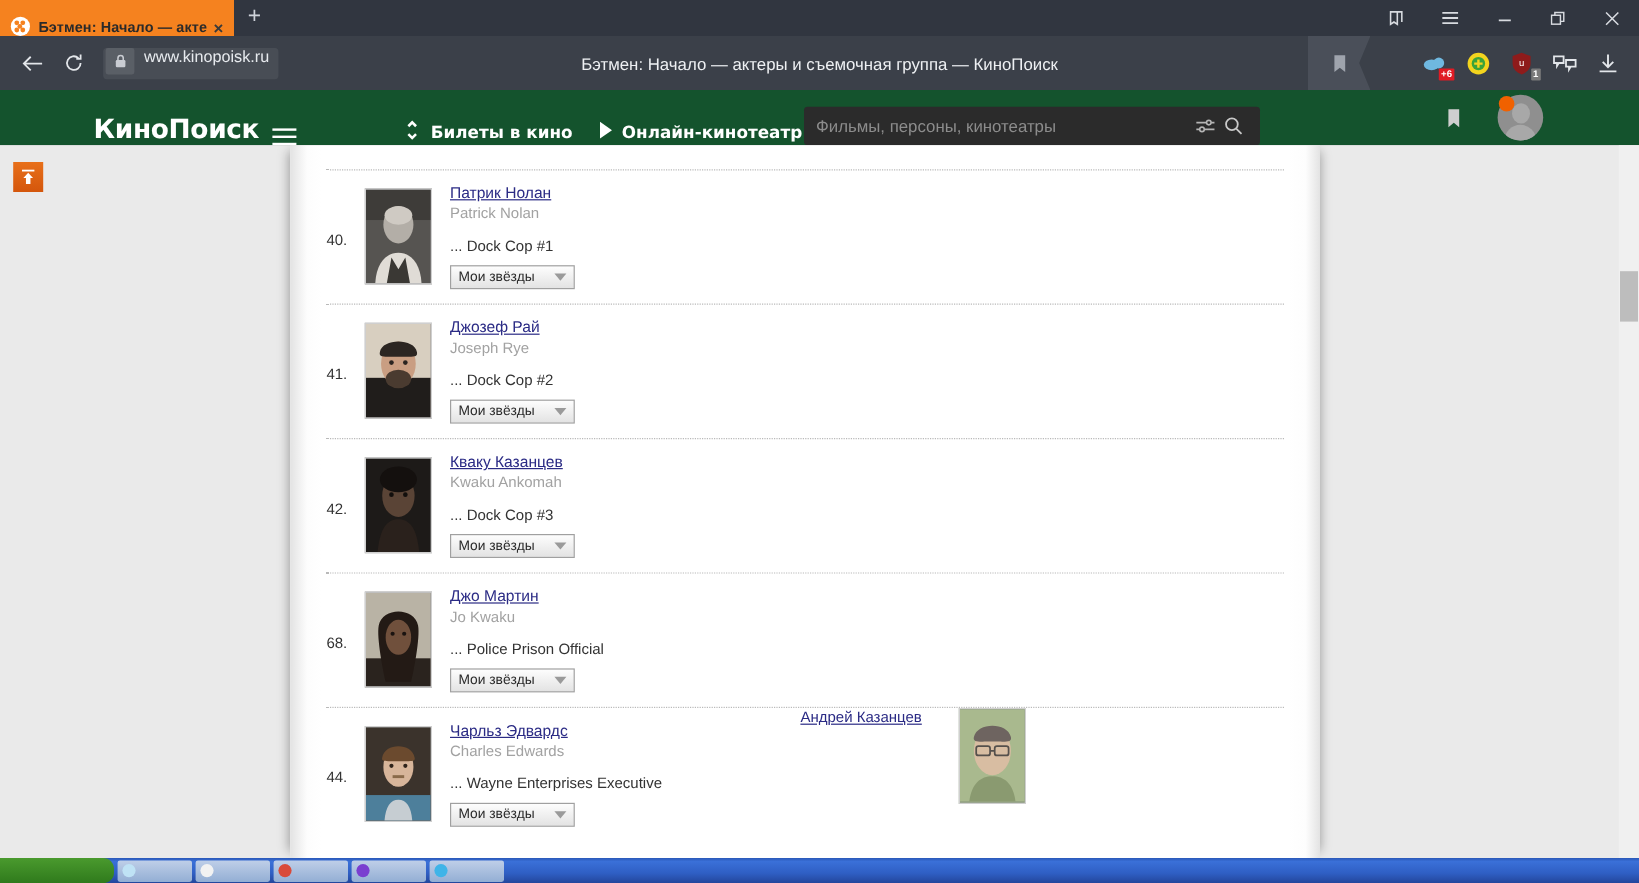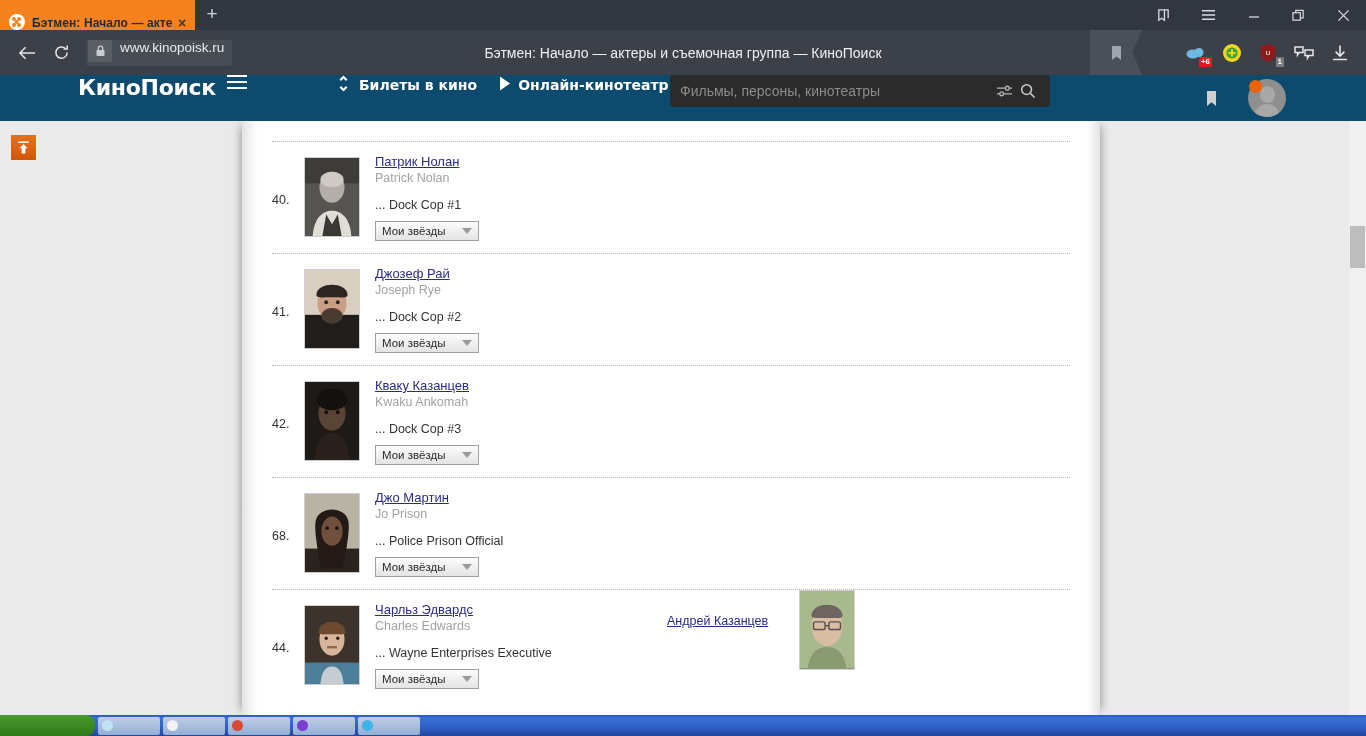--- a/index.html
+++ b/index.html
@@ -105,22 +105,22 @@
   }
   .bookmark-flag {
     position:absolute; right: 224px; top: 0; height: 45px;
     width: 52px; display:flex; align-items:center; justify-content:center;
     background: #4a4f59;
     clip-path: polygon(0 0, 100% 0, 82% 50%, 100% 100%, 0 100%);
   }
 
   
   .kp-header {
-    height: 46px; background: #0c4a6e;
-    display:flex; align-items:flex-start; position:relative;
+    height: 46px; background: #14532d;
+    display:flex; align-items:flex-end; position:relative;
   }
   .kp-logo {
     font-size: 22px; font-weight: bold; color: #fff;
     margin-left: 78px; letter-spacing: -0.3px;
     font-family: "DejaVu Sans", sans-serif;
   }
   .kp-burger {
     margin-left: 11px; display:flex; flex-direction:column;
     justify-content:space-between; width: 20px; height: 14px;
   }
@@ -219,21 +219,21 @@
     background: linear-gradient(#fdfdfd, #e3e3e3);
     display:flex; align-items:center; padding: 0 6px;
     font-size: 11.5px; color: #2b2b2b;
     justify-content: space-between;
   }
   .p-caret {
     width:0;height:0;border-left:5px solid transparent;
     border-right:5px solid transparent;border-top:6px solid #9a9a9a;
   }
   .p-dub {
-    position:absolute; left: 395px; top: 23px;
+    position:absolute; left: 395px; top: 0;
     display:flex; align-items:flex-start; gap: 12px;
   }
   .p-dub-name {
     font-size: 12.5px; color: #2b2b85; text-decoration: underline;
     line-height: 17px; white-space:nowrap;
   }
   .p-dub-photo {
     position:absolute; left: 527px; top: 0;
     width: 56px; height: 80px;
     border: 1px solid #cfcfcf; overflow:hidden; background:#8b9a7e;
@@ -537,21 +537,21 @@
               <rect x="0" y="56" width="56" height="24" fill="#2a231e"></rect>
               <ellipse cx="28" cy="36" rx="14" ry="18" fill="#6b4a38"></ellipse>
               <path d="M11 28c3-16 31-16 34 0 2 10-4 40-6 48H17c-2-8-8-38-6-48z" fill="#231a15"></path>
               <ellipse cx="28" cy="38" rx="11" ry="15" fill="#70503c"></ellipse>
               <circle cx="23" cy="35" r="1.8" fill="#1a1310"></circle>
                 <circle cx="33" cy="35" r="1.8" fill="#1a1310"></circle>
             </svg>
           </div>
           <div class="p-info">
             <a class="p-name-ru">Джо Мартин</a>
-            <div class="p-name-en">Jo Prison</div>
+            <div class="p-name-en">Jo Kwaku</div>
             <div class="p-role">... Police Prison Official</div>
             <div class="p-select">
               <span>Мои звёзды</span>
               <span class="p-caret"></span>
             </div>
           </div>
         </div>
 
         <div class="row-sep"></div>
 

